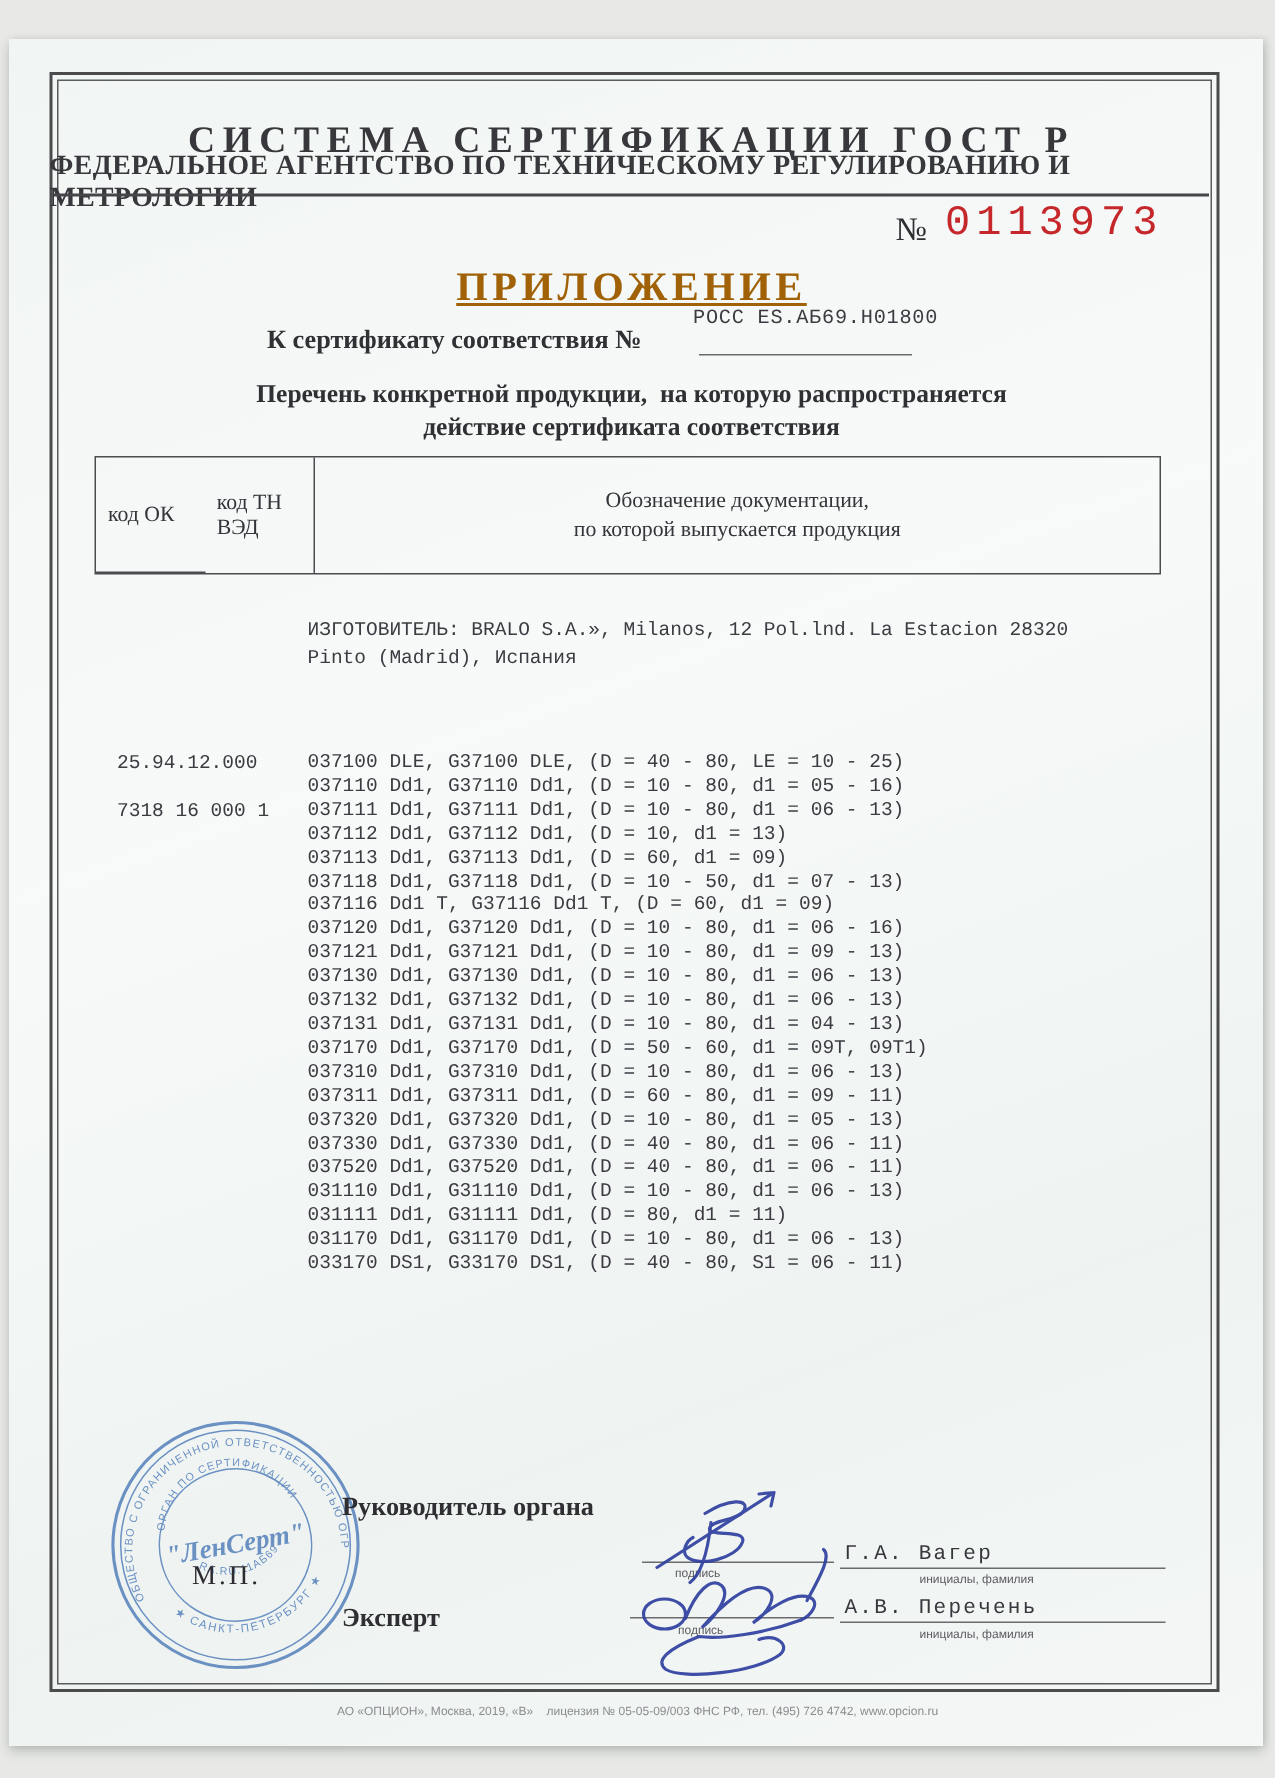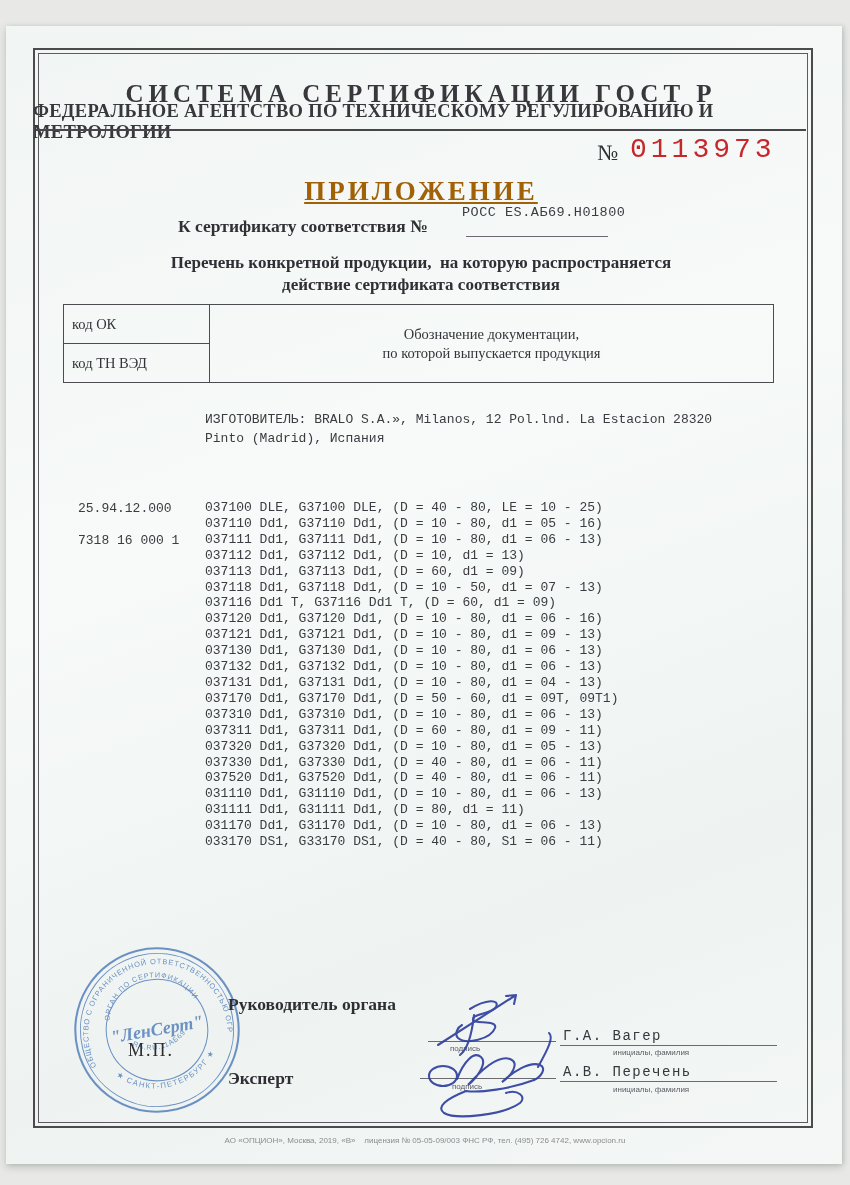--- a/index.html
+++ b/index.html
@@ -22,21 +22,21 @@
     font-weight:bold;font-size:27px;letter-spacing:3px;color:#a16207;text-decoration:underline;}
   .cert-label{position:absolute;left:178px;top:216px;font-weight:bold;font-size:17.5px;color:#303035;}
   .cert-number{position:absolute;left:462px;top:205px;font-family:"Liberation Mono",monospace;
     font-size:13.5px;letter-spacing:.5px;color:#3a3a40;}
   .cert-underline{position:absolute;left:466px;top:236px;width:142px;height:1px;background:#6a6a70;}
   .subtitle{position:absolute;left:33px;top:252px;width:776px;text-align:center;
     font-weight:bold;font-size:17px;line-height:22px;color:#2f2f34;white-space:pre-wrap;}
   
   .tbl{position:absolute;left:63px;top:304px;width:709px;height:77px;border:1.5px solid #4b4b50;
     display:flex;color:#34343a;}
-  .tbl .c1{width:145px;border-right:1.5px solid #4b4b50;display:flex;flex-direction:column;}
+  .tbl .c1{width:145px;border-right:1.5px solid #4b4b50;display:flex;flex-direction:row;}
   .tbl .c1 .cell{flex:1;display:flex;align-items:center;padding-left:8px;font-size:14.5px;}
   .tbl .c1 .cell:first-child{border-bottom:1px solid #4b4b50;}
   .tbl .c2{width:281px;border-right:1.5px solid #4b4b50;}
   .tbl .c3{flex:1;}
   .tbl .hcell{display:flex;align-items:center;justify-content:center;height:100%;
     text-align:center;font-size:14.5px;line-height:19px;white-space:pre-wrap;}
   .mono{font-family:"Liberation Mono",monospace;color:#3b3b41;}
   .manufacturer{position:absolute;left:205px;top:410px;font-size:13px;line-height:19px;white-space:pre;}
   .okp{position:absolute;left:78px;top:501px;font-size:13px;}
   .tnved{position:absolute;left:78px;top:533px;font-size:13px;}

